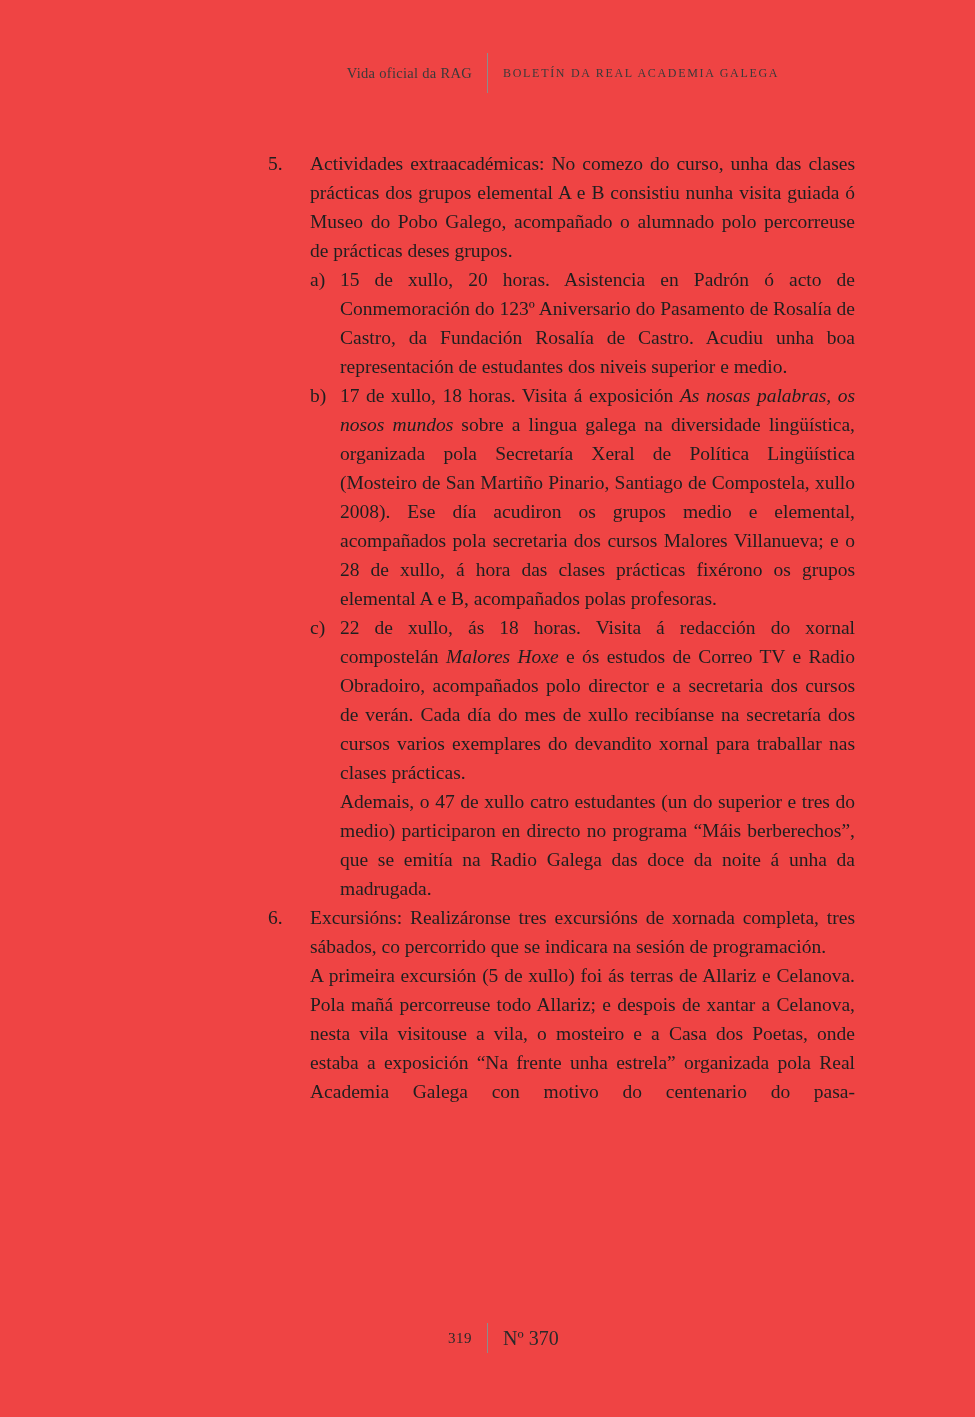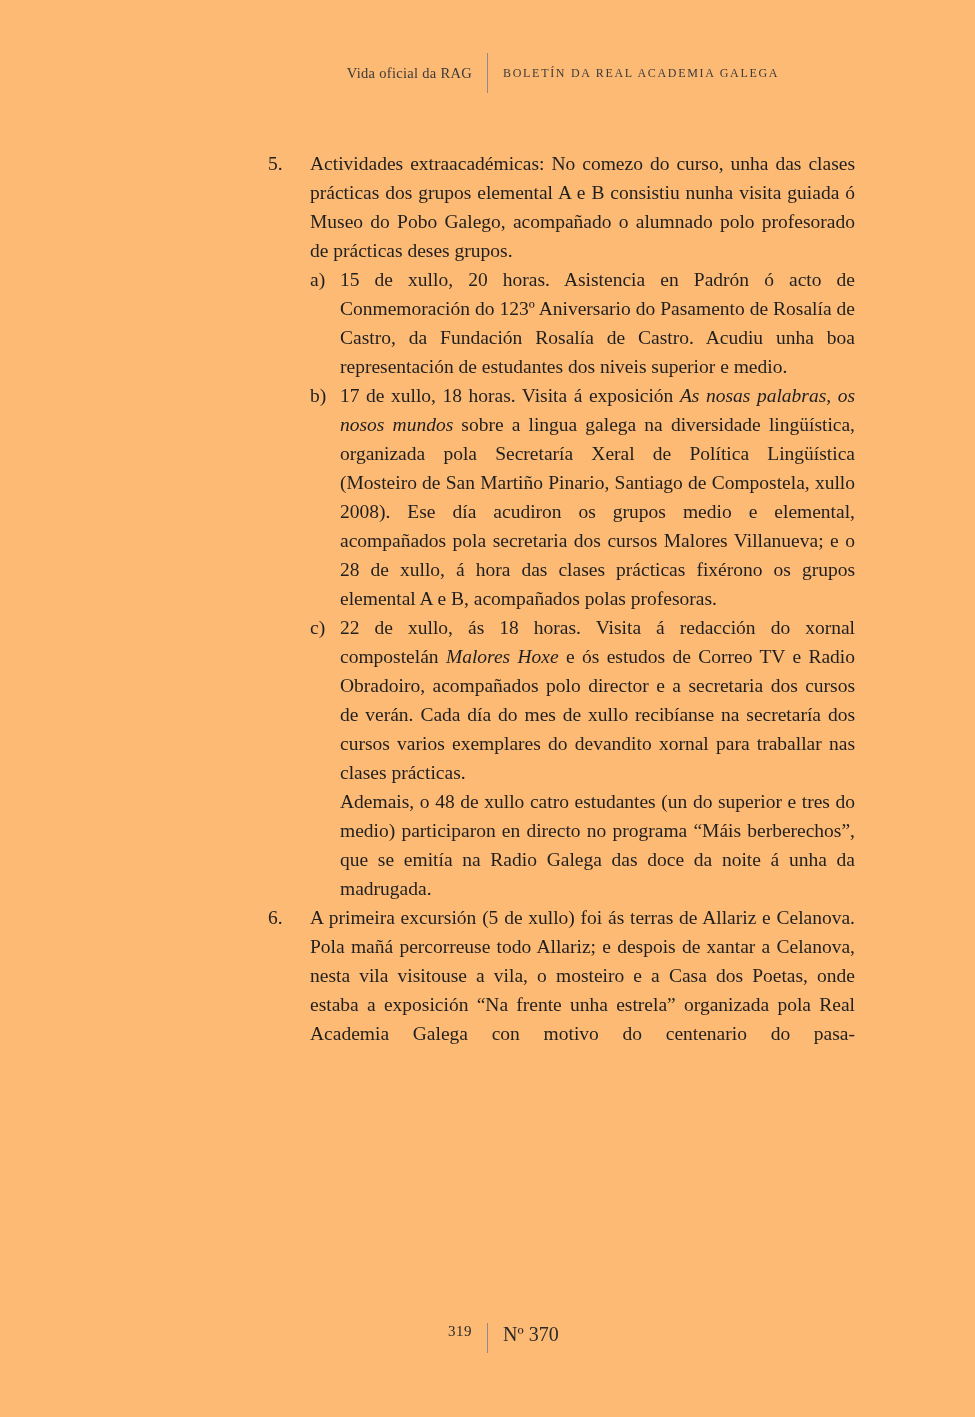--- a/index.html
+++ b/index.html
@@ -1,21 +1,21 @@
 <!DOCTYPE html>
 <html><head>
 <meta charset="utf-8">
 <style>
   html, body { margin: 0; padding: 0; background: #ffffff; }
   .page {
     position: relative;
     width: 975px;
     height: 1417px;
     margin: 0 auto;
-    background: #fdba74;
+    background: #ef4444;
     font-family: "Liberation Serif", "DejaVu Serif", serif;
     color: #1f1f1f;
     overflow: hidden;
   }
 
   
   .page-header {
     position: absolute;
     top: 53px;
     left: 0;
@@ -67,21 +67,21 @@
   em { font-style: italic; }
   .justify-last { text-align-last: justify; }
 
   
   .page-footer {
     position: absolute;
     top: 1323px;
     left: 0;
     width: 975px;
     display: flex;
-    align-items: flex-start;
+    align-items: center;
   }
   .footer-left {
     width: 472px;
     flex: 0 0 472px;
     text-align: right;
     font-size: 15px;
     letter-spacing: 0.5px;
     color: #2a2a2a;
   }
   .footer-divider { height: 30px; }
@@ -101,47 +101,48 @@
     <span class="header-left">Vida oficial da RAG</span>
     <span class="v-divider header-divider"></span>
     <span class="header-right">BOLETÍN DA REAL ACADEMIA GALEGA</span>
   </div>
 
   <div class="doc-body">
 
     <div class="item">
       <span class="item-num">5.</span>
       <div class="item-content">
-        <p>Actividades extraacadémicas: No comezo do curso, unha das clases prácticas dos grupos elemental A e B consistiu nunha visita guiada ó Museo do Pobo Galego, acompañado o alumnado polo profesorado de prácticas deses grupos.</p>
+        <p>Actividades extraacadémicas: No comezo do curso, unha das clases prácticas dos grupos elemental A e B consistiu nunha visita guiada ó Museo do Pobo Galego, acompañado o alumnado polo percorreuse de prácticas deses grupos.</p>
 
         <div class="sub">
           <span class="sub-label">a)</span>
           <p class="sub-text">15 de xullo, 20 horas. Asistencia en Padrón ó acto de Conmemoración do 123º Aniversario do Pasamento de Rosalía de Castro, da Fundación Rosalía de Castro. Acudiu unha boa representación de estudantes dos niveis superior e medio.</p>
         </div>
 
         <div class="sub">
           <span class="sub-label">b)</span>
           <p class="sub-text"><span>17 de xullo, 18 horas. Visita á exposición </span><em>As nosas palabras, os nosos mundos</em><span> sobre a lingua galega na diversidade lingüística, organizada pola Secretaría Xeral de Política Lingüística (Mosteiro de San Martiño Pinario, Santiago de Compostela, xullo 2008). Ese día acudiron os grupos medio e elemental, acompañados pola secretaria dos cursos Malores Villanueva; e o 28 de xullo, á hora das clases prácticas fixérono os grupos elemental A e B, acompañados polas profesoras.</span></p>
         </div>
 
         <div class="sub">
           <span class="sub-label">c)</span>
           <p class="sub-text"><span>22 de xullo, ás 18 horas. Visita á redacción do xornal compostelán </span><em>Malores Hoxe</em><span> e ós estudos de Correo TV e Radio Obradoiro, acompañados polo director e a secretaria dos cursos de verán. Cada día do mes de xullo recibíanse na secretaría dos cursos varios exemplares do devandito xornal para traballar nas clases prácticas.</span></p>
         </div>
 
         <div class="sub">
           <span class="sub-label"></span>
-          <p class="sub-text">Ademais, o 48 de xullo catro estudantes (un do superior e tres do medio) participaron en directo no programa “Máis berberechos”, que se emitía na Radio Galega das doce da noite á unha da madrugada.</p>
+          <p class="sub-text">Ademais, o 47 de xullo catro estudantes (un do superior e tres do medio) participaron en directo no programa “Máis berberechos”, que se emitía na Radio Galega das doce da noite á unha da madrugada.</p>
         </div>
       </div>
     </div>
 
     <div class="item">
       <span class="item-num">6.</span>
       <div class="item-content">
+        <p>Excursións: Realizáronse tres excursións de xornada completa, tres sábados, co percorrido que se indicara na sesión de programación.</p>
         <p class="justify-last">A primeira excursión (5 de xullo) foi ás terras de Allariz e Celanova. Pola mañá percorreuse todo Allariz; e despois de xantar a Celanova, nesta vila visitouse a vila, o mosteiro e a Casa dos Poetas, onde estaba a exposición “Na frente unha estrela” organizada pola Real Academia Galega con motivo do centenario do pasa-</p>
       </div>
     </div>
 
   </div>
 
   <div class="page-footer">
     <span class="footer-left">319</span>
     <span class="v-divider footer-divider"></span>
     <span class="footer-right">Nº 370</span>

